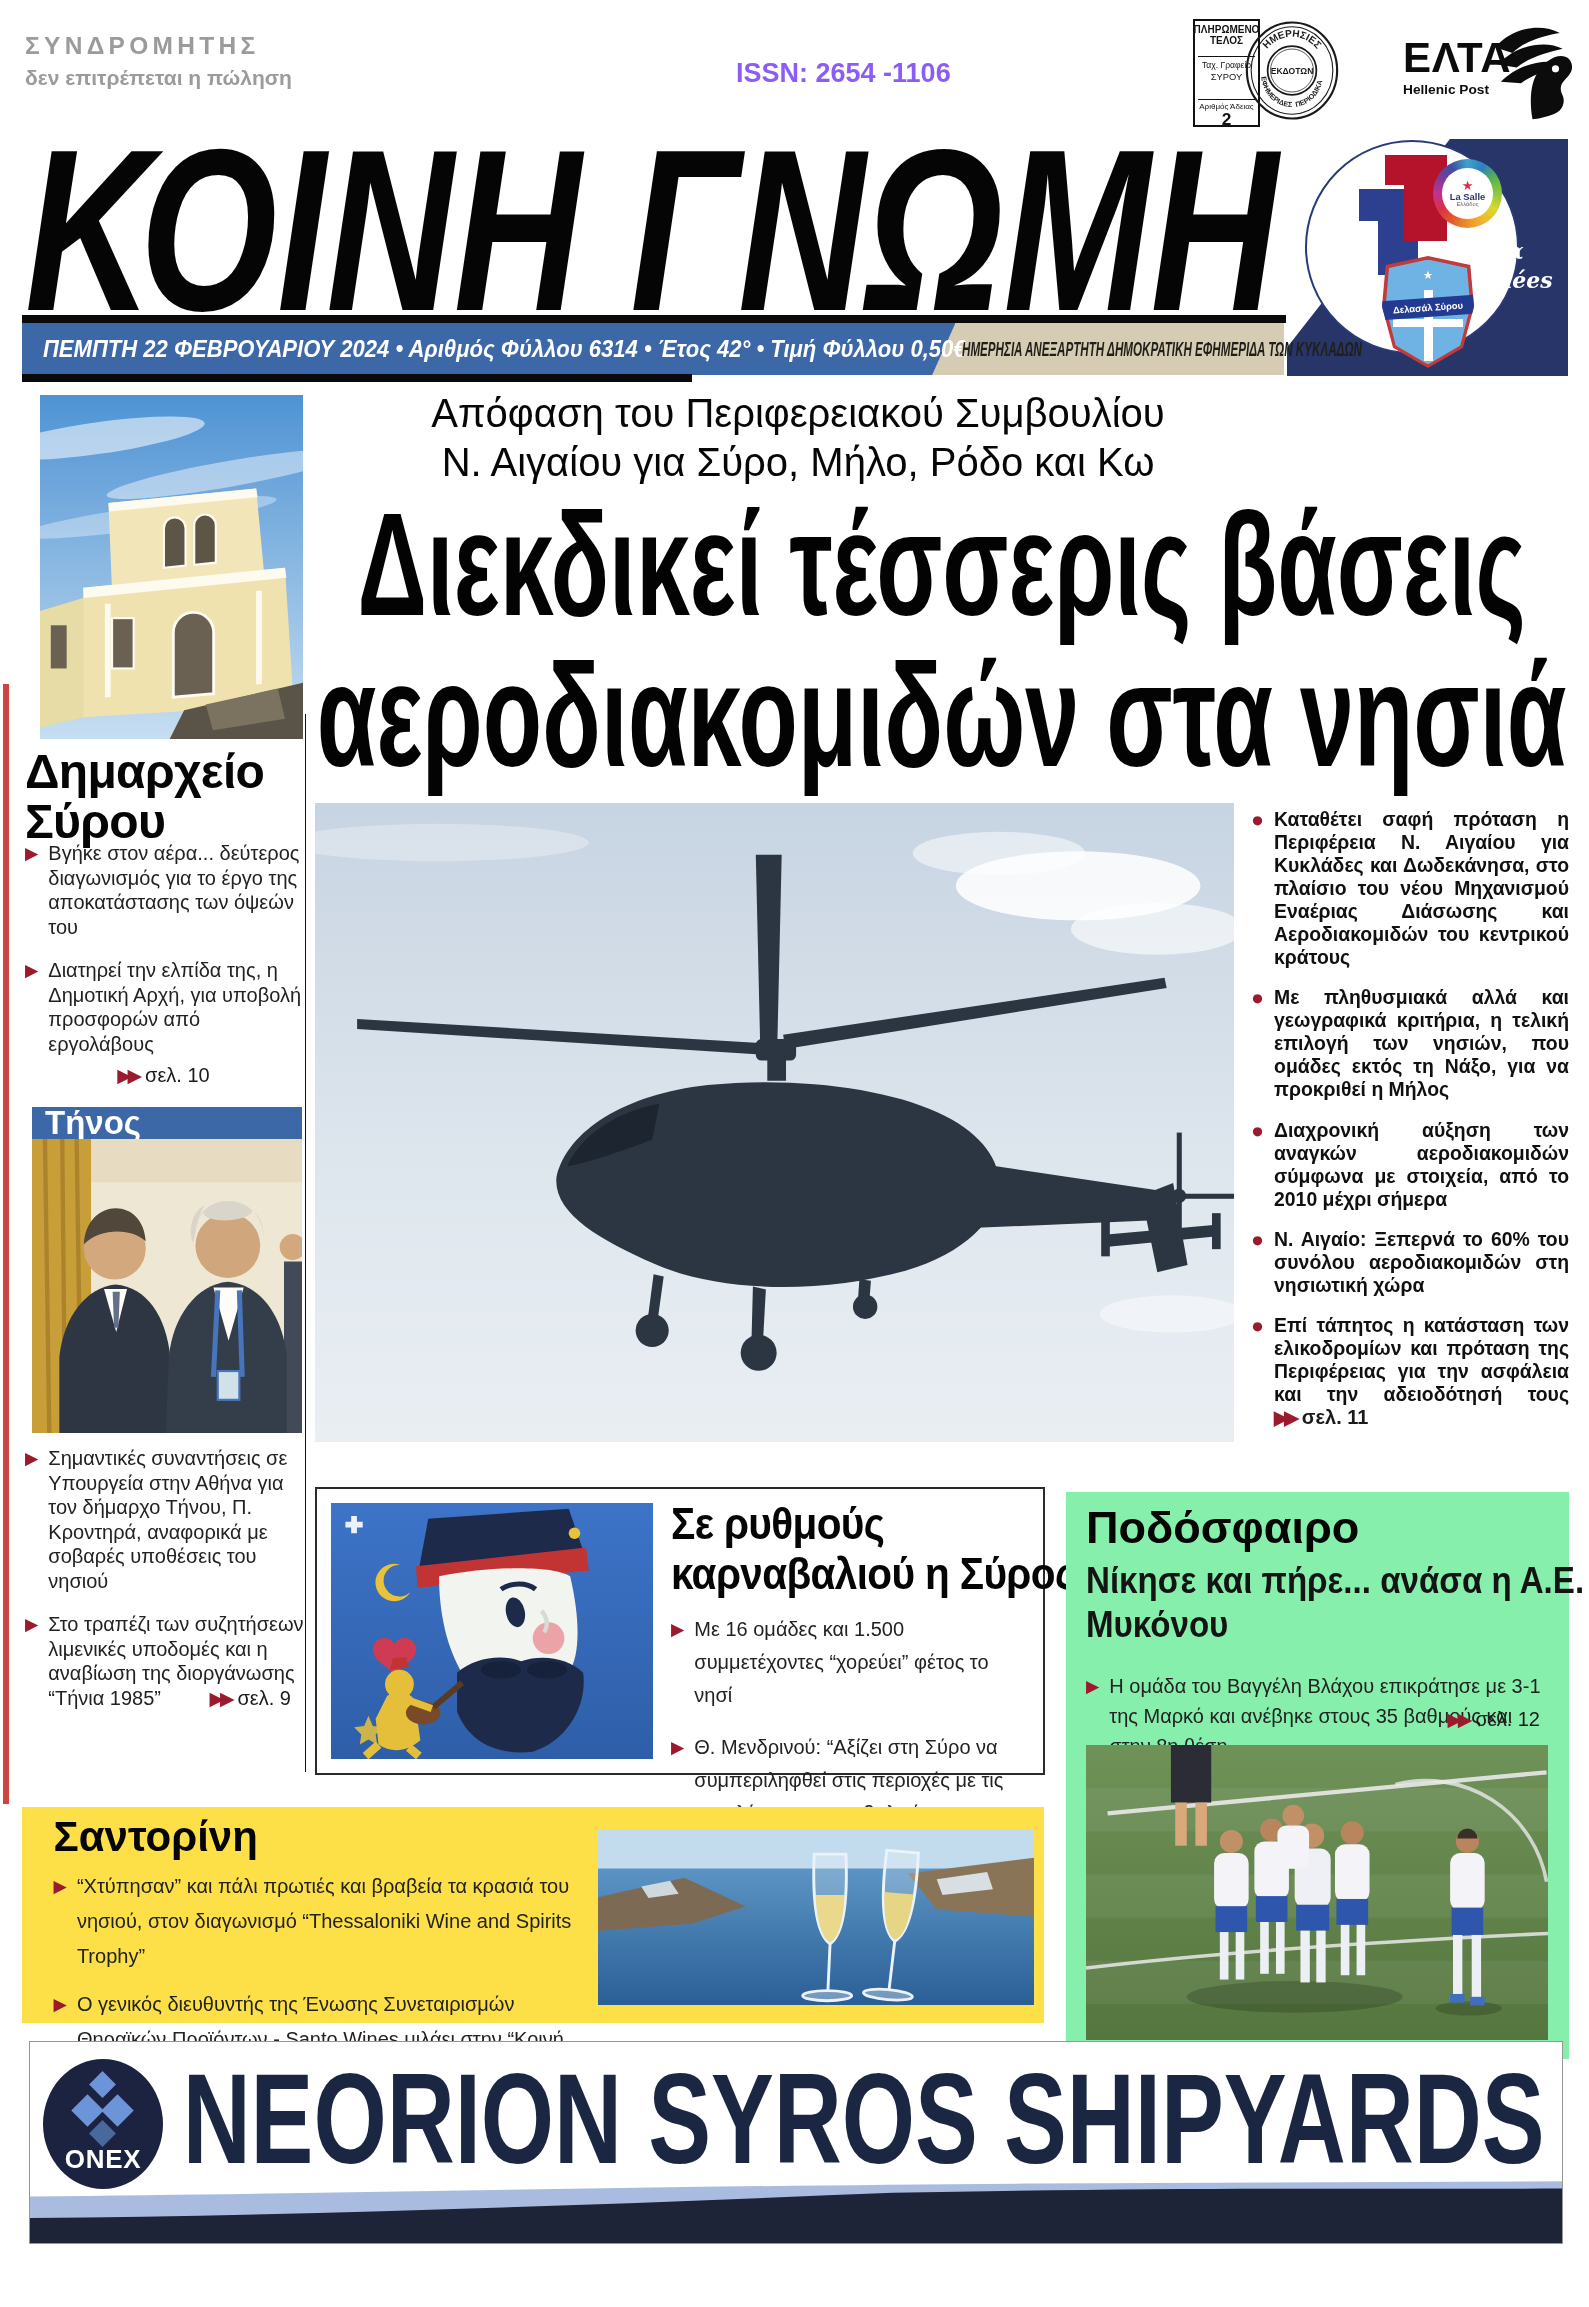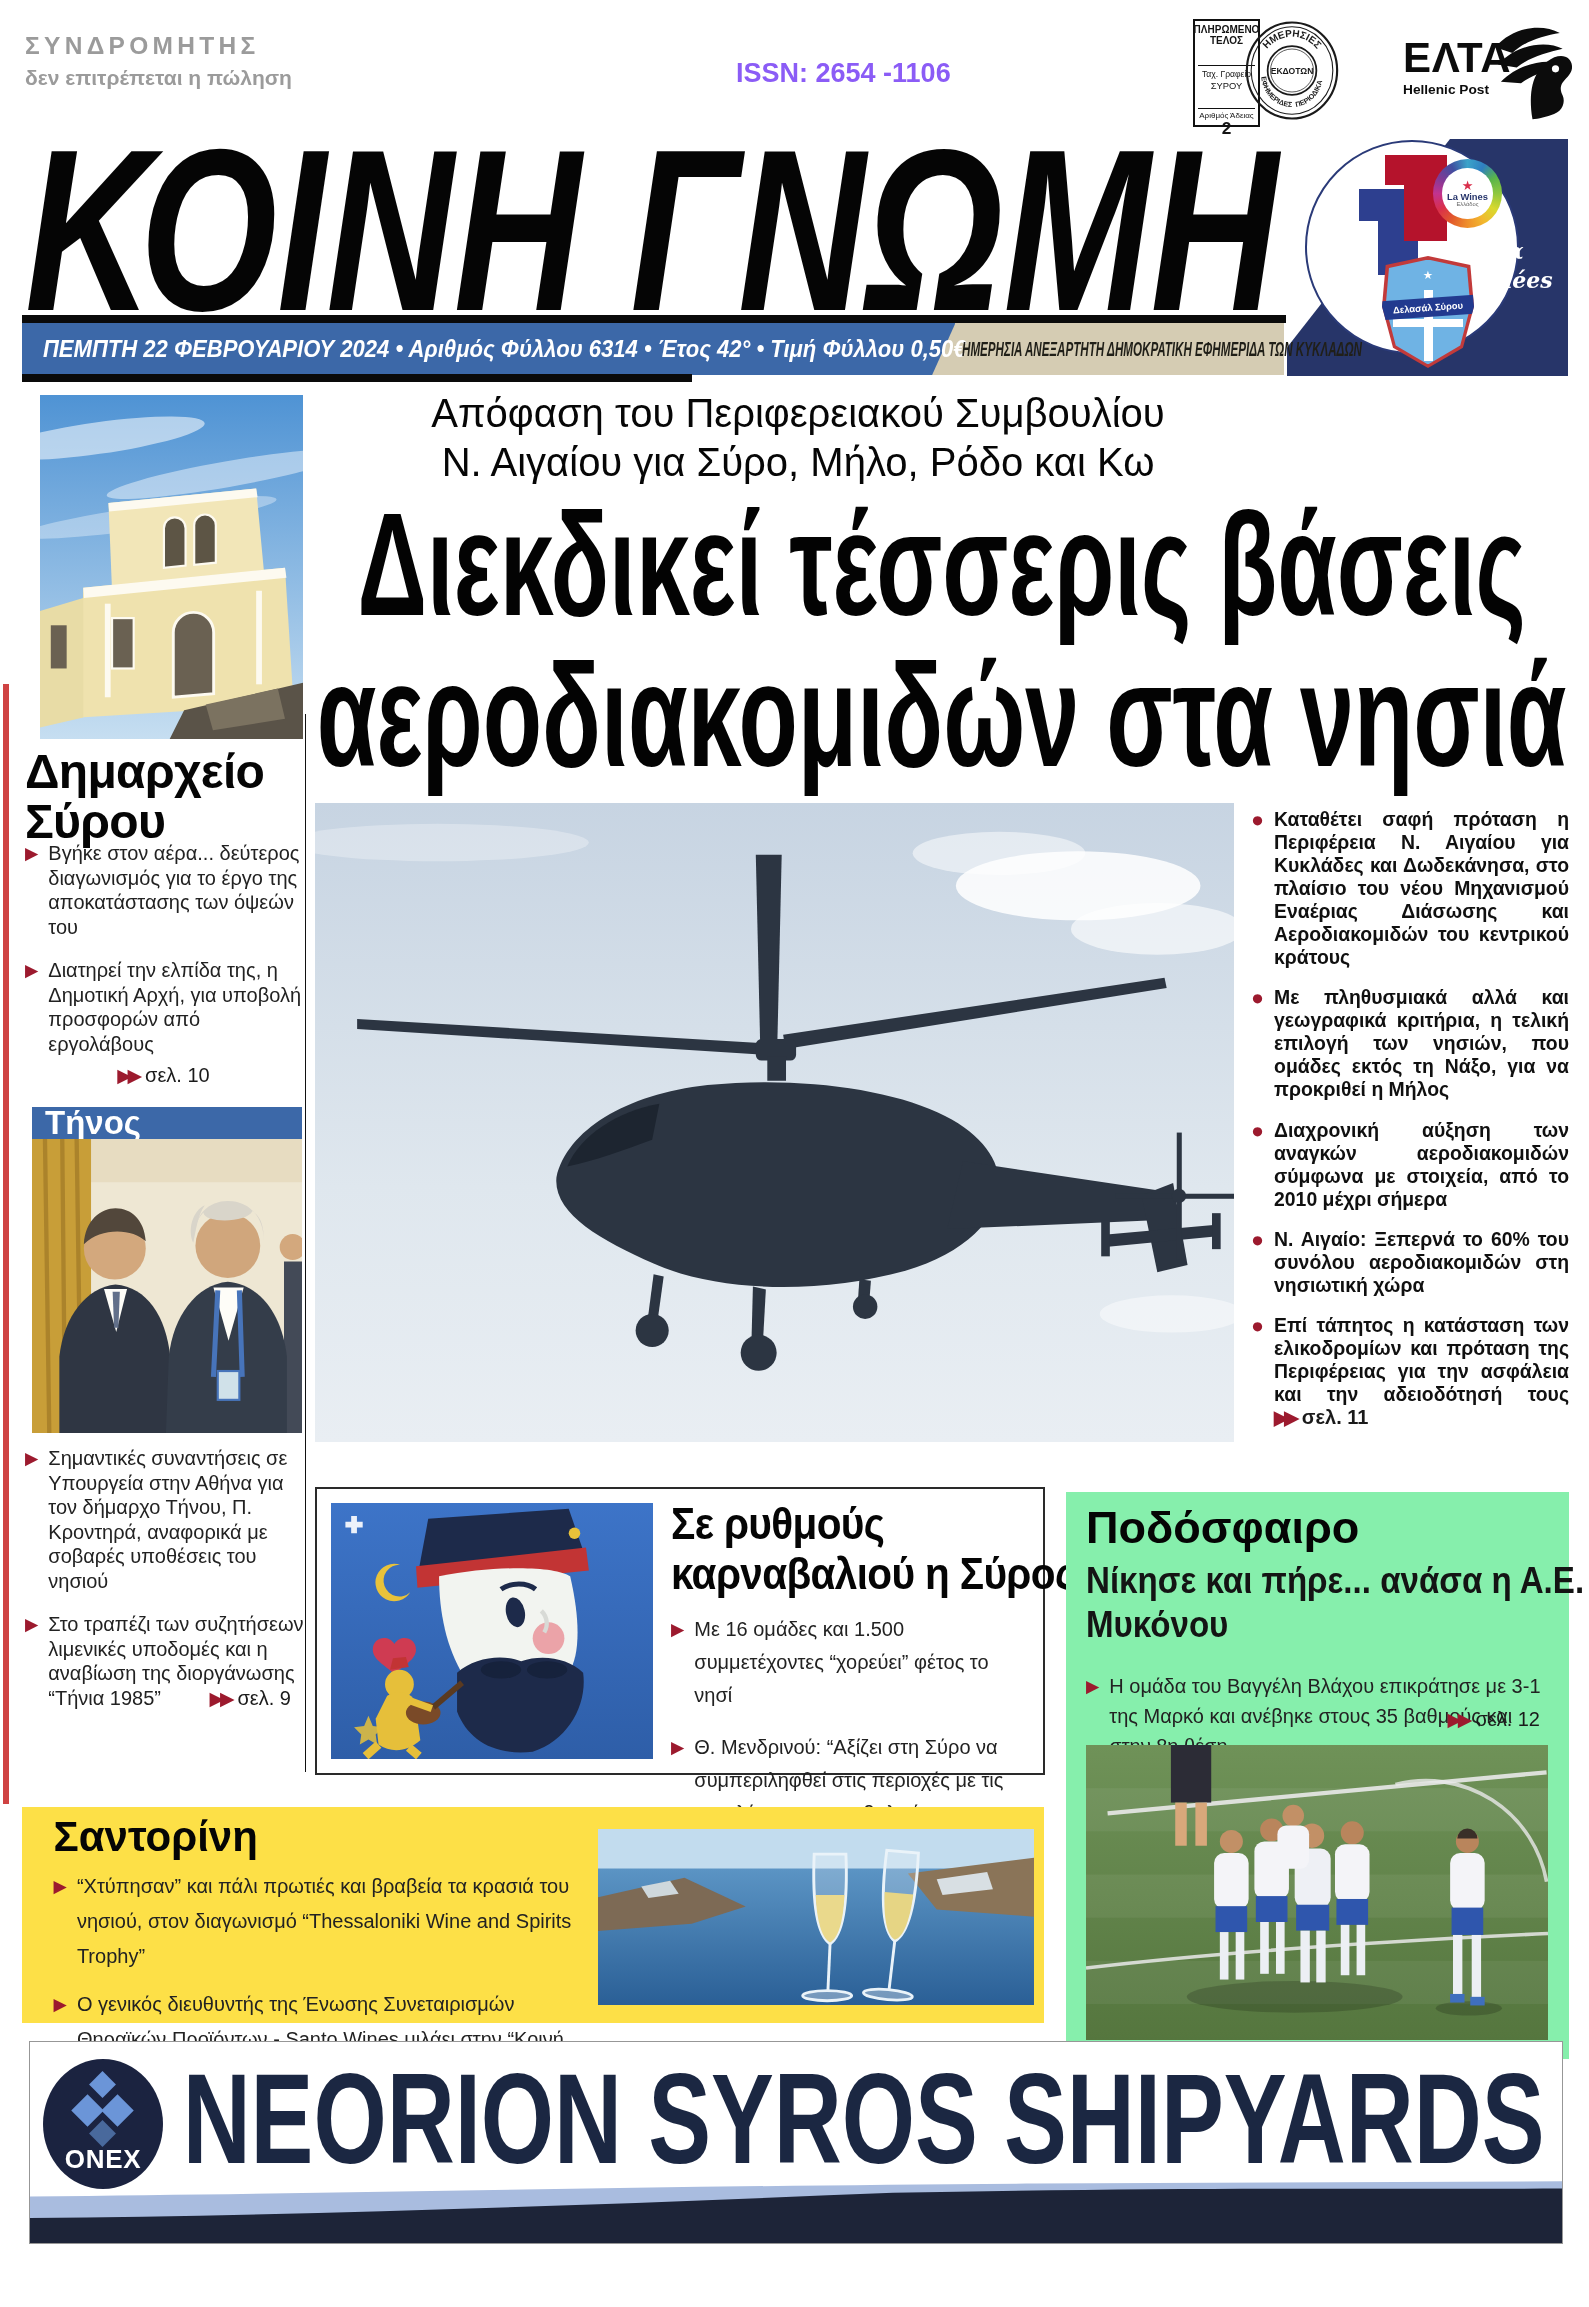--- a/index.html
+++ b/index.html
@@ -6,21 +6,21 @@
   body{width:1590px;height:2307px;position:relative;background:#ffffff;
        font-family:"Liberation Sans", sans-serif;color:#141414;overflow:hidden;}
   .abs{position:absolute;}
   
   .sub-label{left:25px;top:32px;font-size:24.5px;font-weight:bold;letter-spacing:4.3px;color:#9b9b9b;}
   .sub-note{left:25px;top:66px;font-size:21px;font-weight:bold;color:#9b9b9b;}
   .issn{left:736px;top:58px;font-size:27px;font-weight:bold;color:#8b5cf6;}
   .pstamp{left:1193px;top:19px;width:63px;height:104px;border:2.2px double #111;background:#fff;
           display:flex;flex-direction:column;align-items:center;text-align:center;}
   .pstamp .l1{font-size:10px;font-weight:bold;margin-top:2.9px;line-height:1.1;}
-  .pstamp .l2{font-size:10px;font-weight:bold;border-bottom:1.4px solid #111;width:92%;padding-bottom:19px;line-height:1.1;}
+  .pstamp .l2{font-size:10px;font-weight:bold;border-bottom:1.4px solid #111;width:92%;padding-bottom:10px;line-height:1.1;}
   .pstamp .l3{font-size:8.6px;margin-top:2.9px;}
   .pstamp .l4{font-size:9.4px;border-bottom:1.4px solid #111;width:92%;padding-bottom:17px;margin-top:1.4px;}
   .pstamp .l5{font-size:8px;margin-top:2.2px;}
   .pstamp .l6{font-size:17.3px;font-weight:bold;line-height:1;}
   .rstamp{left:1244px;top:20px;width:96px;height:101px;}
   .elta{left:1403px;top:37px;}
   .elta .nm{font-size:42px;font-weight:bold;letter-spacing:0.7px;color:#0c0c0c;line-height:1;}
   .elta .sb{font-size:13.7px;font-weight:bold;color:#0c0c0c;margin-top:2.9px;}
   .elta-head{left:1492px;top:20px;width:81px;height:102px;}
   
@@ -179,21 +179,21 @@
 <div class="abs logo-box">
   <div class="logo-tri"></div>
   <div class="logo-circle"></div>
   <div class="digit d-blue" style="left:72px;top:50px;width:21.6px;height:32px;"></div>
   <div class="digit d-blue" style="left:91px;top:50px;width:40px;height:86px;"></div>
   <div class="digit d-red" style="left:98px;top:16px;width:21.6px;height:30px;"></div>
   <div class="digit d-red" style="left:117px;top:16px;width:43px;height:86px;"></div>
   <div class="ring">
     <div class="ring-hole">
       <span class="ring-star">★</span>
-      <span class="ring-ls">La Wines</span>
+      <span class="ring-ls">La Salle</span>
       <span class="ring-el">Ελλάδος</span>
     </div>
   </div>
   <div class="years" style="left:150px;top:101px;">χρόνια</div>
   <div class="years" style="left:179px;top:130px;">années</div>
   <div class="shield">
     <div class="shield-in"></div>
     <div class="shield-cross-v"></div>
     <div class="shield-cross-h"></div>
     <div class="shield-star">★</div>

